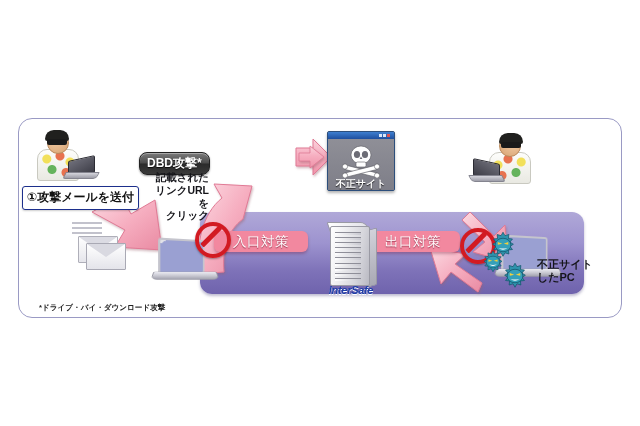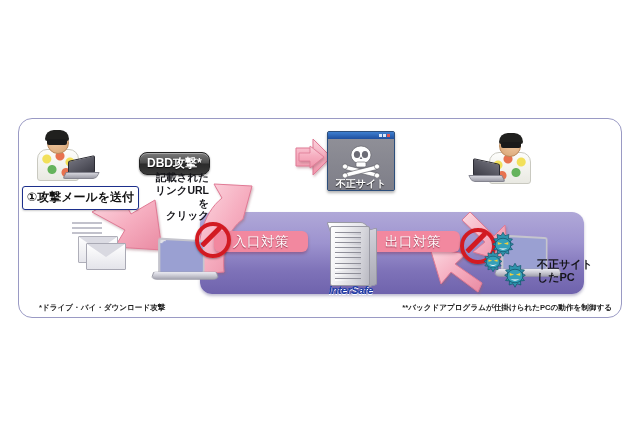--- a/index.html
+++ b/index.html
@@ -570,15 +570,14 @@
       <path d="M13 14 l6 2.2 -6 1.6 Z" fill="#f5d13a"></path>
       <path d="M27 14 l-6 2.2 6 1.6 Z" fill="#f5d13a"></path>
       <path d="M14 22 q6 4.6 12 0 q-6 1.5 -12 0 Z" fill="#ffffff"></path>
     </svg>
   </div>
 
   <div class="txt" id="txt-infected">不正サイト
 したPC</div>
 
   <div class="footnote" id="foot-left">*ドライブ・バイ・ダウンロード攻撃</div>
-  <div class="footnote" id="foot-right">**バックドアプログラムが仕掛けられたPCの動作を制御する</div>
 
 </div>
 
 </body></html>

